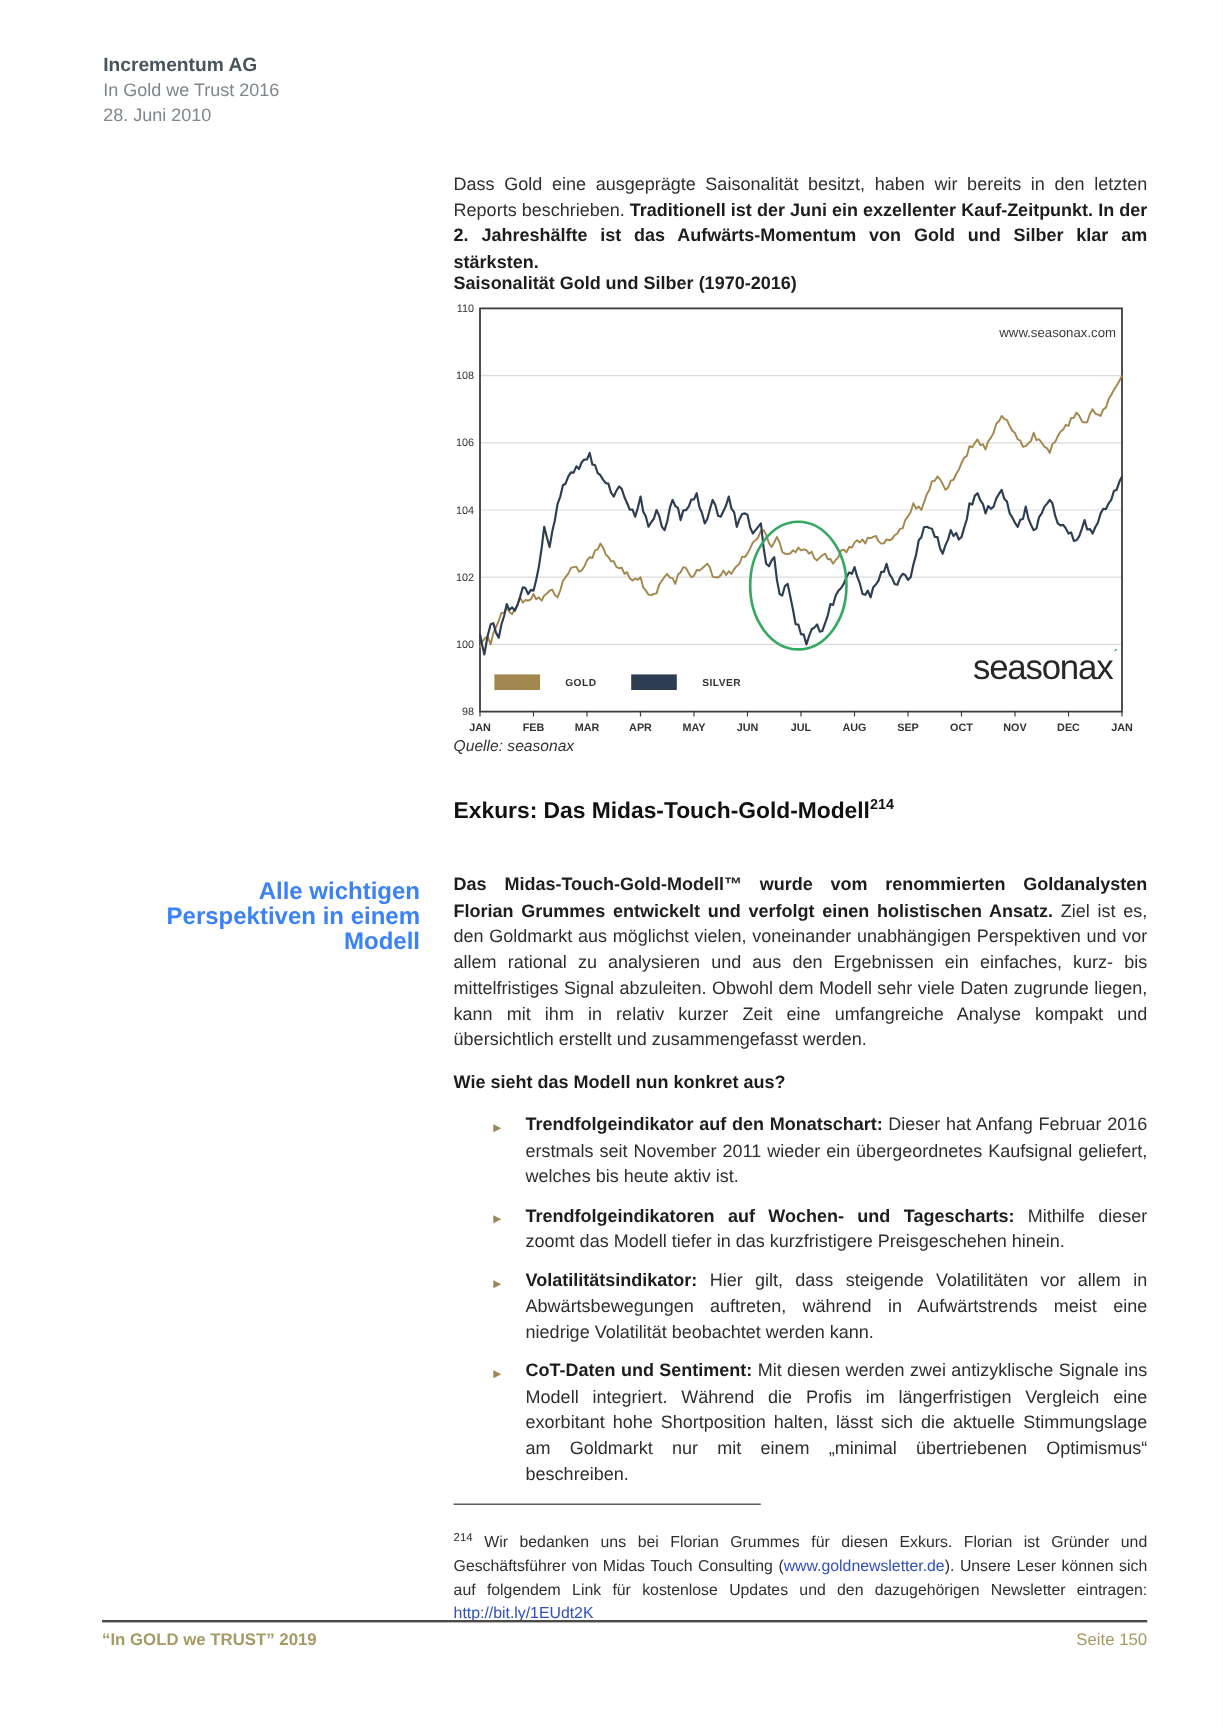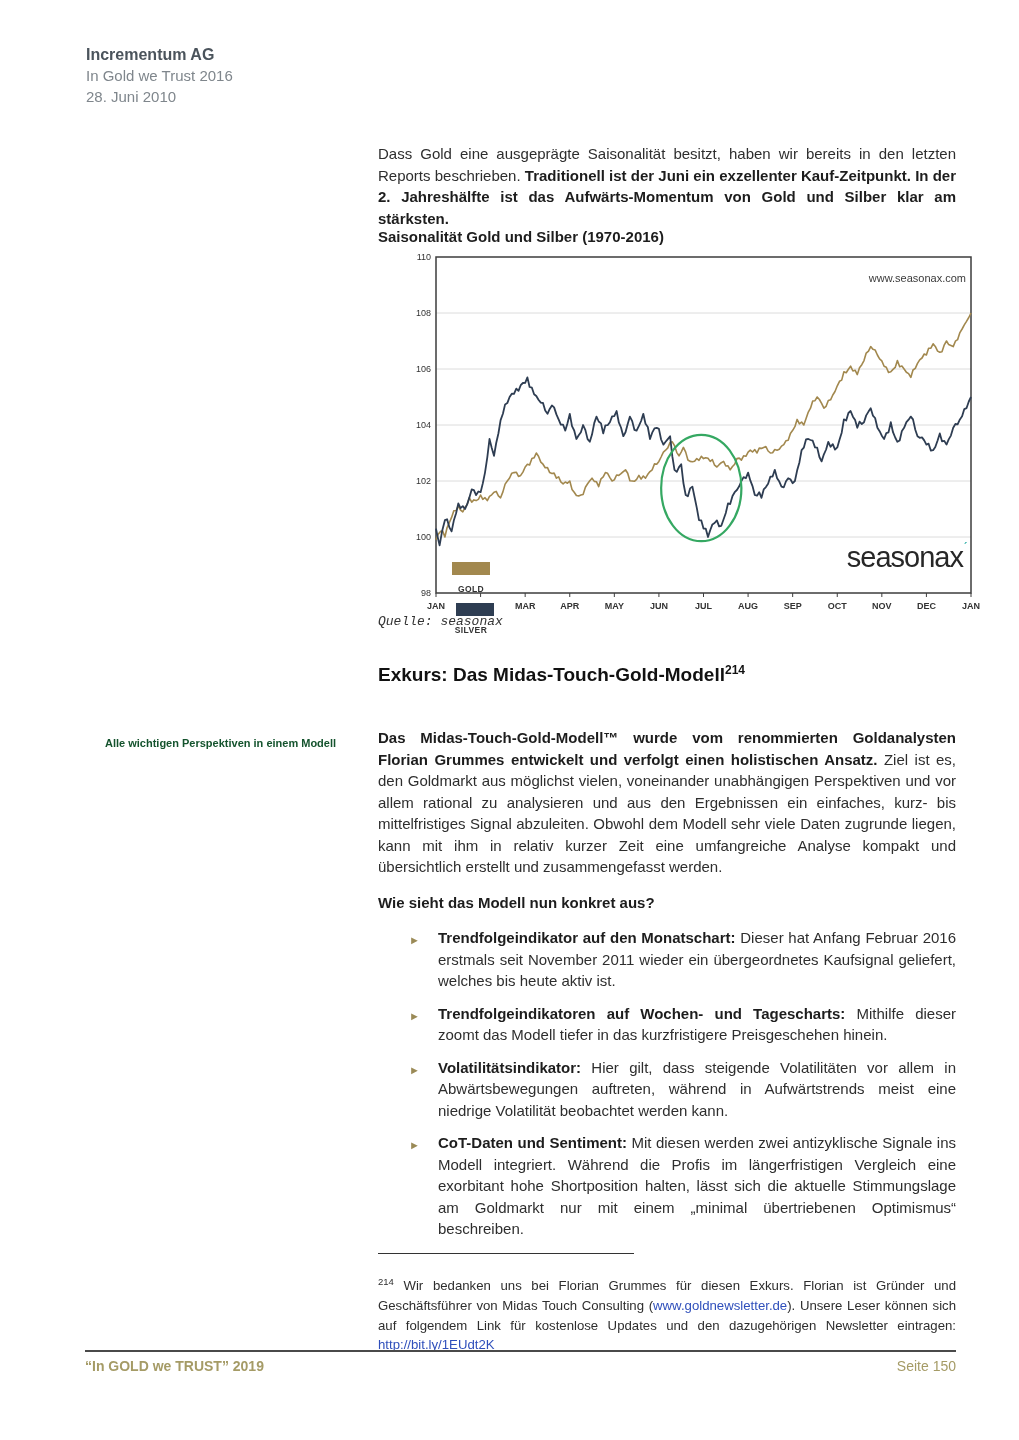--- a/index.html
+++ b/index.html
@@ -10,36 +10,36 @@
   }
   
   .doc-header{position:absolute;left:86px;top:44px;line-height:21px;font-size:15px;}
   .doc-header .company{font-weight:bold;font-size:16px;color:#4b545c;}
   .doc-header .sub{color:#7f868c;}
   
   .intro{position:absolute;left:378px;top:128px;width:578px;font-size:15px;line-height:21.5px;text-align:justify;}
   .intro strong,.modelp strong{color:#1d1d1d;}
   
   .chart-title{position:absolute;left:378px;top:228px;font-size:15px;font-weight:bold;color:#1d1d1d;}
-  .chart-wrap{position:absolute;left:378px;top:252px;width:578px;height:360px;margin-left:36px;}
+  .chart-wrap{position:absolute;left:378px;top:252px;width:578px;height:360px;}
   .chart-wrap svg text{font-family:"Liberation Sans",sans-serif;}
   .watermark{position:absolute;top:20px;right:26px;font-size:11px;color:#3a3a3a;}
-  .chart-legend{position:absolute;left:34px;top:310px;display:flex;align-items:center;gap:9px;flex-direction:column;}
+  .chart-legend{position:absolute;left:34px;top:310px;display:flex;align-items:center;gap:21px;}
   .swatch{width:38px;height:13px;}
   .legend-label{font-size:8.5px;font-weight:bold;letter-spacing:.4px;color:#333;}
   .legend-label.silver{margin-left:8px;}
   .seasonax-logo{position:absolute;top:288px;right:24px;font-size:29px;font-weight:normal;
     letter-spacing:-1px;color:#272727;line-height:1;}
   .seasonax-logo .mark{color:#3ab3ab;font-size:15px;vertical-align:14px;letter-spacing:0;}
-  .chart-source{position:absolute;left:378px;top:614px;font-style:italic;font-size:13px;color:#333;font-family:Liberation Mono, monospace;}
+  .chart-source{position:absolute;left:378px;top:614px;font-style:italic;font-size:13px;color:#333;}
   
   .section-heading{position:absolute;left:378px;top:663px;font-size:19px;font-weight:bold;color:#111;}
   .section-heading .u{text-decoration-thickness:2px;text-underline-offset:3px;}
   .section-heading sup{font-size:12px;text-decoration:none;}
-  .margin-note{position:absolute;left:105px;top:733px;width:245px;font-size:11px;line-height:21px;font-weight:bold;color:#14532d;}
+  .margin-note{position:absolute;left:105px;top:733px;width:245px;font-size:20px;line-height:21px;font-weight:bold;color:#3b82f6;text-align:right;}
   .modelp{position:absolute;left:378px;top:712px;width:578px;font-size:15px;line-height:21.5px;text-align:justify;}
   .question{position:absolute;left:378px;top:894px;font-size:15px;font-weight:bold;color:#1d1d1d;}
   
   .bullets{position:absolute;left:378px;top:927px;width:578px;}
   .bullet{position:relative;padding-left:60px;margin-bottom:11px;font-size:15px;line-height:21.5px;text-align:justify;}
   .bullet .arrow{position:absolute;left:31px;top:3px;font-size:11px;color:#9a8a56;}
   .bullet strong{color:#1d1d1d;}
   
   .footnote-rule{position:absolute;left:378px;top:1253px;width:256px;border-top:1.5px solid #333;}
   .footnote{position:absolute;left:378px;top:1259px;width:578px;font-size:13.2px;line-height:19.5px;text-align:justify;color:#2e2e2e;}

